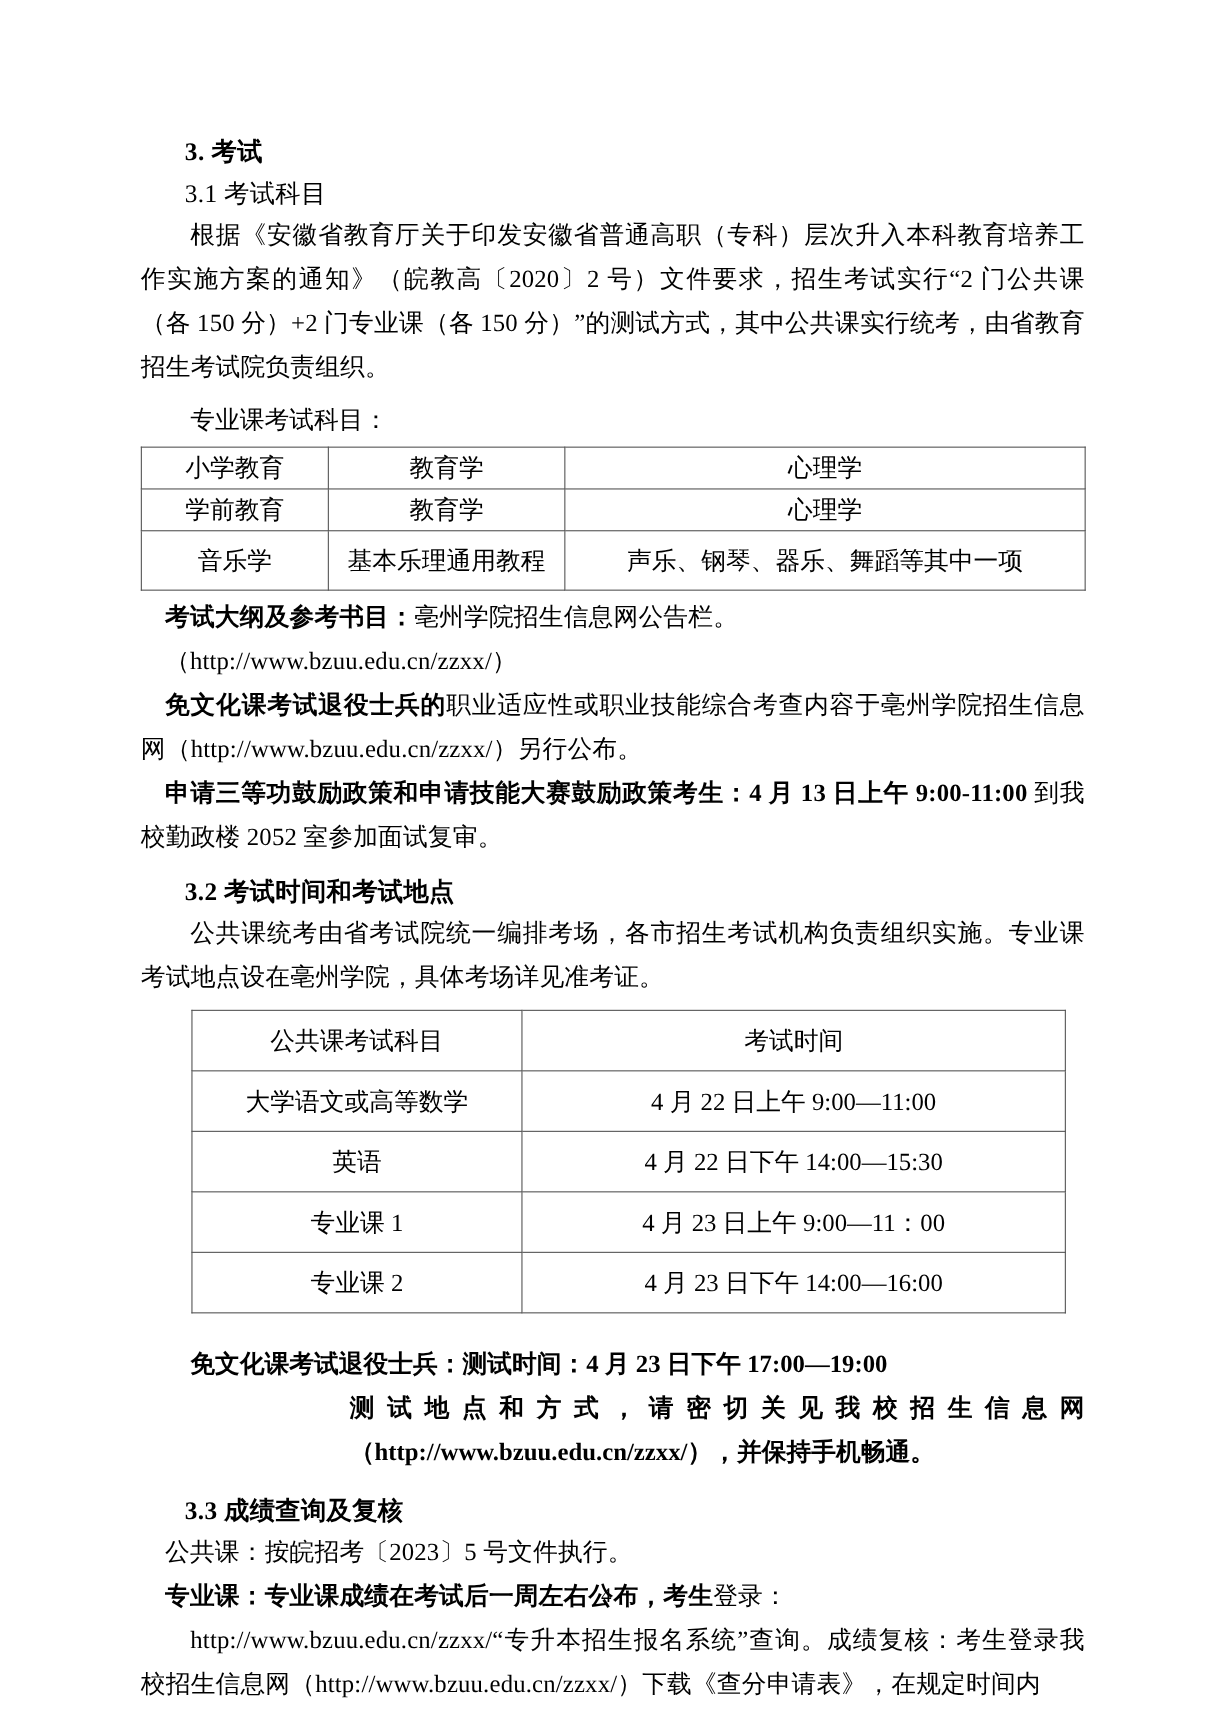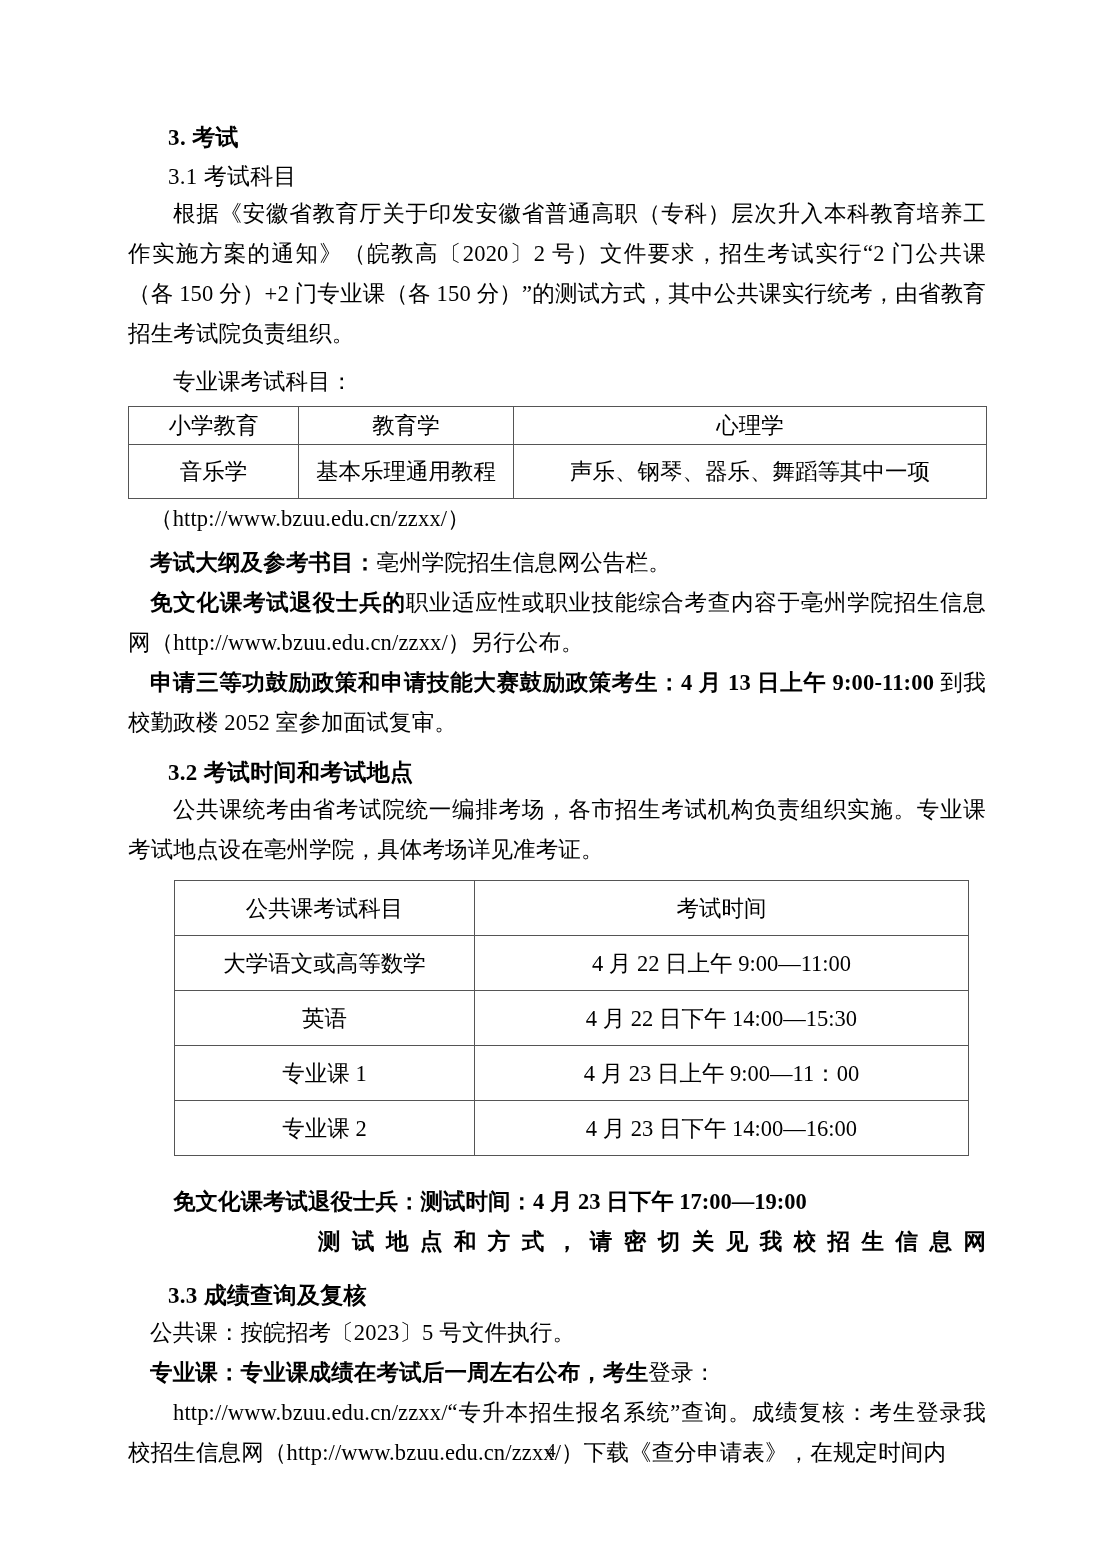--- a/index.html
+++ b/index.html
@@ -157,31 +157,36 @@
           <col class="c1">
           <col class="c2">
           <col class="c3">
         </colgroup>
       <tbody>
         <tr>
           <td>小学教育</td>
           <td>教育学</td>
           <td>心理学</td>
         </tr>
+        <tr>
+          <td>学前教育</td>
+          <td>教育学</td>
+          <td>心理学</td>
+        </tr>
         <tr class="tall">
           <td>音乐学</td>
           <td>基本乐理通用教程</td>
           <td>声乐、钢琴、器乐、舞蹈等其中一项</td>
         </tr>
       </tbody>
     </table>
 
+    <p class="body indent2" style="margin-top:4px"><span class="bold">考试大纲及参考书目：</span><span>亳州学院招生信息网公告栏。</span></p>
+
     <p class="body indent2">（http://www.bzuu.edu.cn/zzxx/）</p>
-
-    <p class="body indent2" style="margin-top:4px"><span class="bold">考试大纲及参考书目：</span><span>亳州学院招生信息网公告栏。</span></p>
 
     <p class="body indent2"><span class="bold">免文化课考试退役士兵的</span><span>职业适应性或职业技能综合考查内容于亳州学院招生信息网（http://www.bzuu.edu.cn/zzxx/）另行公布。</span></p>
 
     <p class="body indent2"><span class="bold">申请三等功鼓励政策和申请技能大赛鼓励政策考生：4 月 13 日上午 9:00-11:00</span><span> 到我校勤政楼 2052 室参加面试复审。</span></p>
 
     <h3 class="h-sub-b sp">3.2 考试时间和考试地点</h3>
 
     <p class="body indent">公共课统考由省考试院统一编排考场，各市招生考试机构负责组织实施。专业课考试地点设在亳州学院，具体考场详见准考证。</p>
 
     <table class="doc" id="tbl-schedule">
@@ -209,20 +214,21 @@
         <tr>
           <td>专业课 2</td>
           <td>4 月 23 日下午 14:00—16:00</td>
         </tr>
       </tbody>
     </table>
 
     <div class="spread-block" style="margin-top:26px">
       <div class="spread-line-1">免文化课考试退役士兵：测试时间：4 月 23 日下午 17:00—19:00</div>
       <div class="spread-line-2">测试地点和方式，请密切关见我校招生信息网</div>
+      <div class="spread-line-3">（http://www.bzuu.edu.cn/zzxx/），并保持手机畅通。</div>
     </div>
 
     <h3 class="h-sub-b" style="margin-top:22px">3.3  成绩查询及复核</h3>
 
     <p class="body indent2">公共课：按皖招考〔2023〕5 号文件执行。</p>
 
     <p class="body indent2"><span class="bold">专业课：专业课成绩在考试后一周左右公布，考生</span><span>登录：</span></p>
 
     <p class="body indent">http://www.bzuu.edu.cn/zzxx/“专升本招生报名系统”查询。成绩复核：考生登录我校招生信息网（http://www.bzuu.edu.cn/zzxx/）下载《查分申请表》，在规定时间内</p>
 

